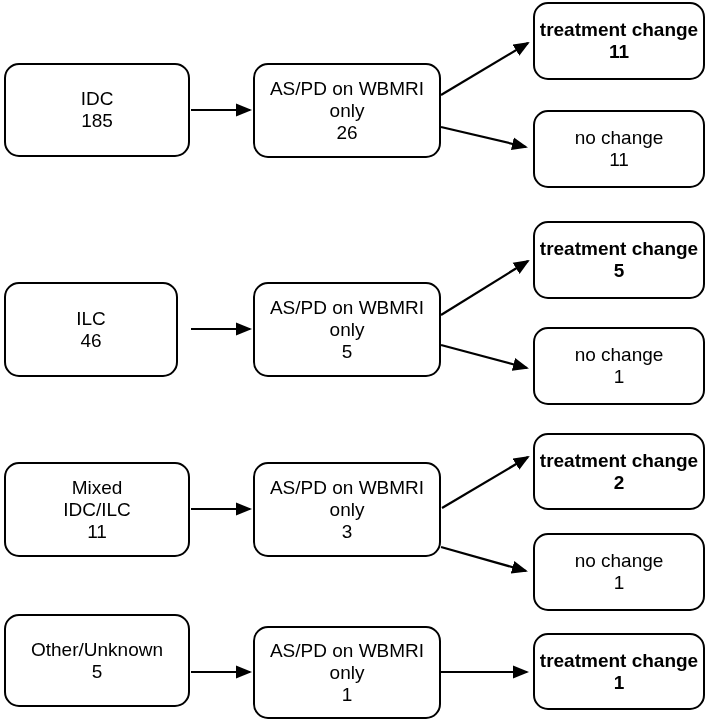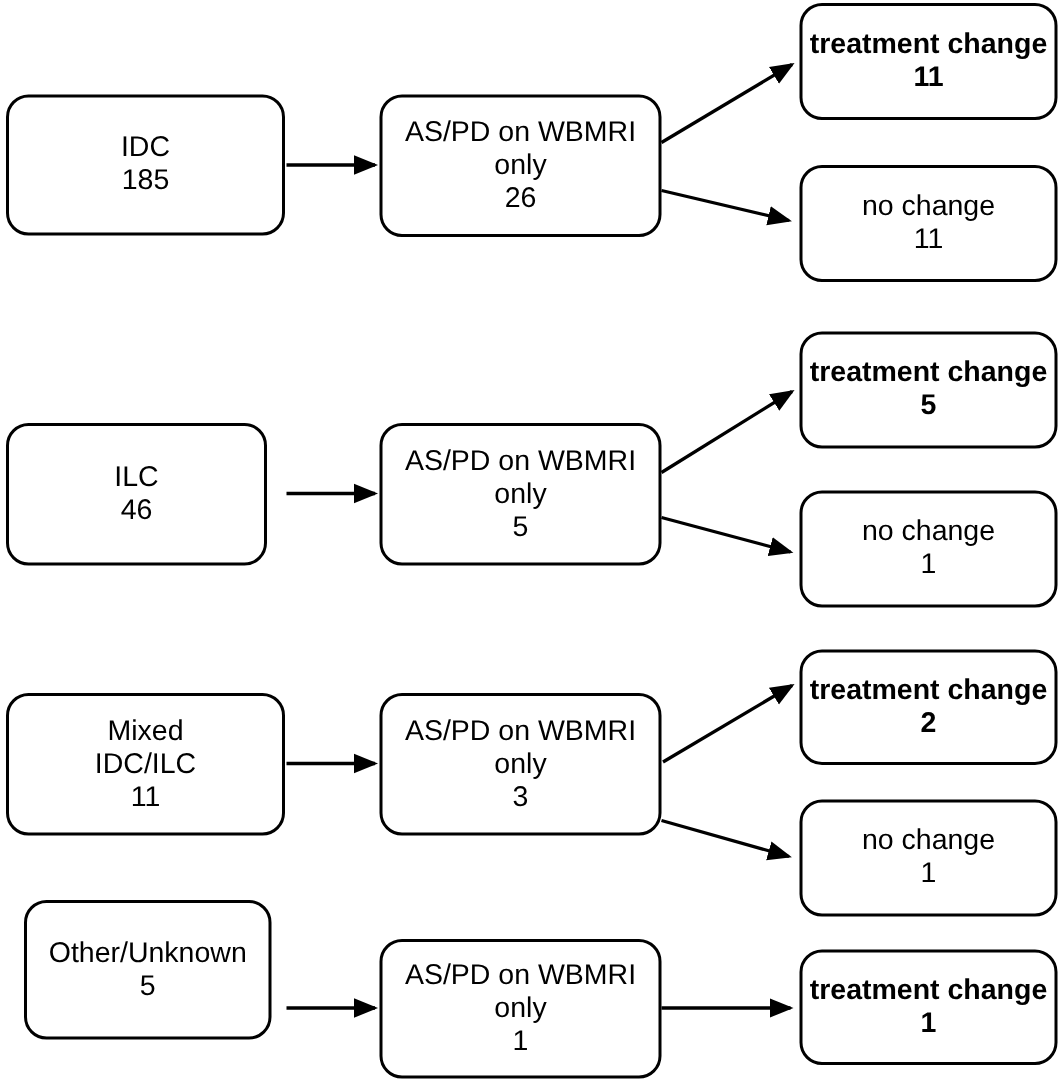--- a/index.html
+++ b/index.html
@@ -125,21 +125,21 @@
   </div>
   <div class="box bold" style="left:533px; top:433px; width:172px; height:77px;">
     <div class="line">treatment change</div>
     <div class="line">2</div>
   </div>
   <div class="box" style="left:533px; top:533px; width:172px; height:78px;">
     <div class="line">no change</div>
     <div class="line">1</div>
   </div>
 
-  <div class="box" style="left:4px; top:600px; width:165px; height:93px;margin-left:12px;">
+  <div class="box" style="left:4px; top:614px; width:186px; height:93px;">
     <div class="line">Other/Unknown</div>
     <div class="line">5</div>
   </div>
   <div class="box" style="left:253px; top:626px; width:188px; height:93px;">
     <div class="line">AS/PD on WBMRI</div>
     <div class="line">only</div>
     <div class="line">1</div>
   </div>
   <div class="box bold" style="left:533px; top:633px; width:172px; height:77px;">
     <div class="line">treatment change</div>

